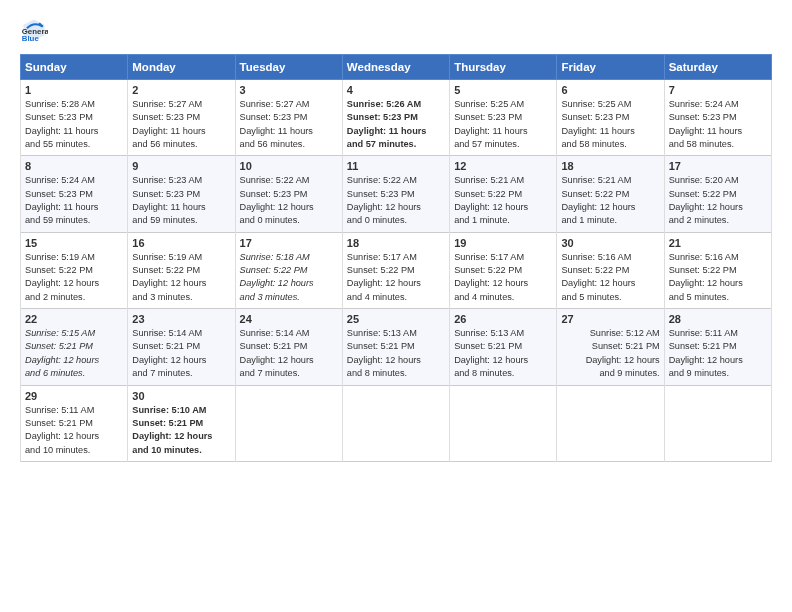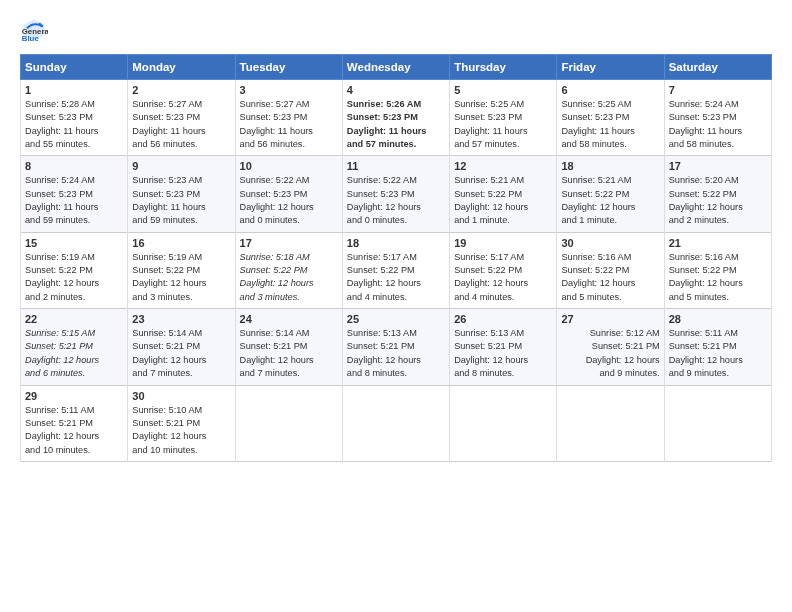--- a/index.html
+++ b/index.html
@@ -330,21 +330,21 @@
         <tr>
           <td>
             <span class="day-num">29</span>
             <div class="day-info" style="white-space: pre-line;">Sunrise: 5:11 AM
 Sunset: 5:21 PM
 Daylight: 12 hours
 and 10 minutes.</div>
           </td>
           <td>
             <span class="day-num">30</span>
-            <div class="day-info" style="white-space: pre-line;">Sunrise: 5:10 AM
+            <div class="day-info" style="white-space: pre-line; font-weight: bold;">Sunrise: 5:10 AM
 Sunset: 5:21 PM
 Daylight: 12 hours
 and 10 minutes.</div>
           </td>
           <td class="empty-cell"></td>
           <td class="empty-cell"></td>
           <td class="empty-cell"></td>
           <td class="empty-cell"></td>
           <td class="empty-cell"></td>
         </tr>

